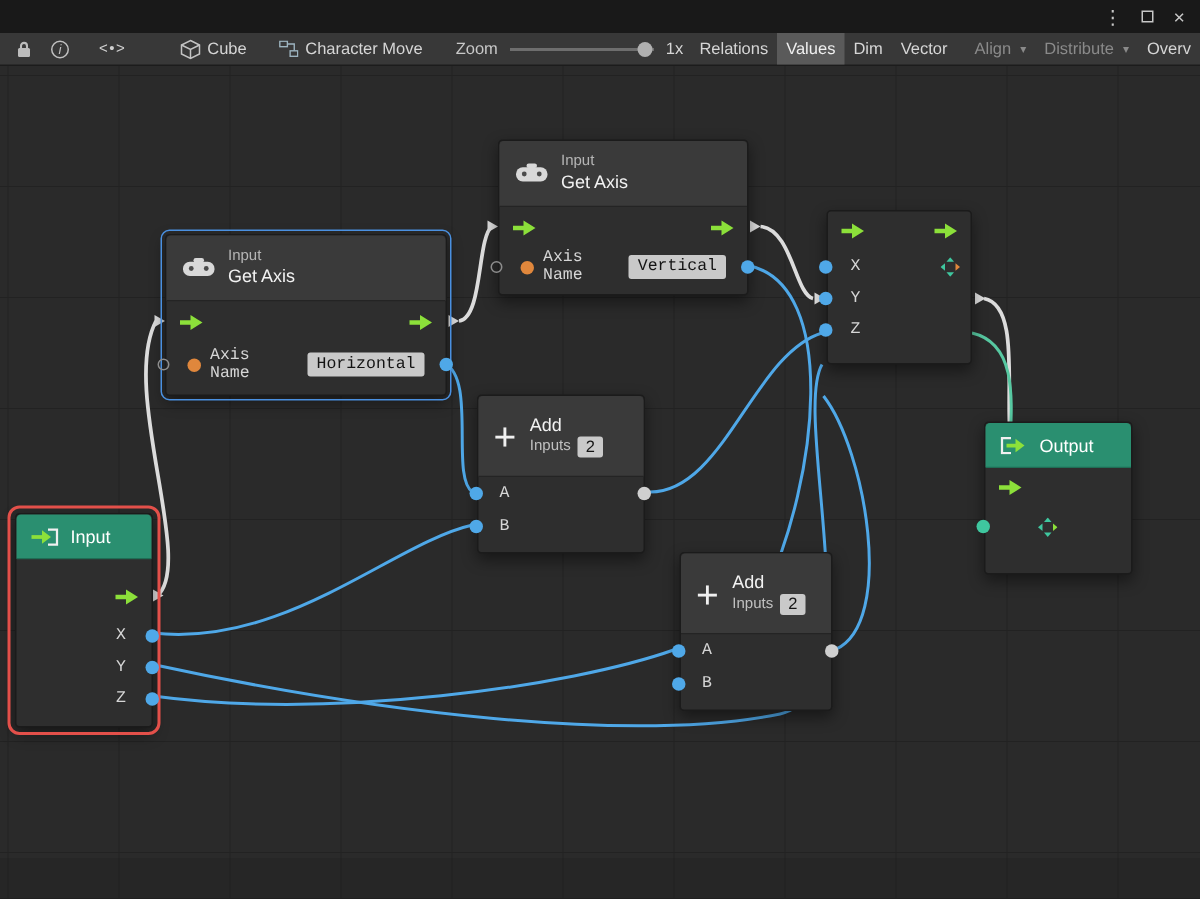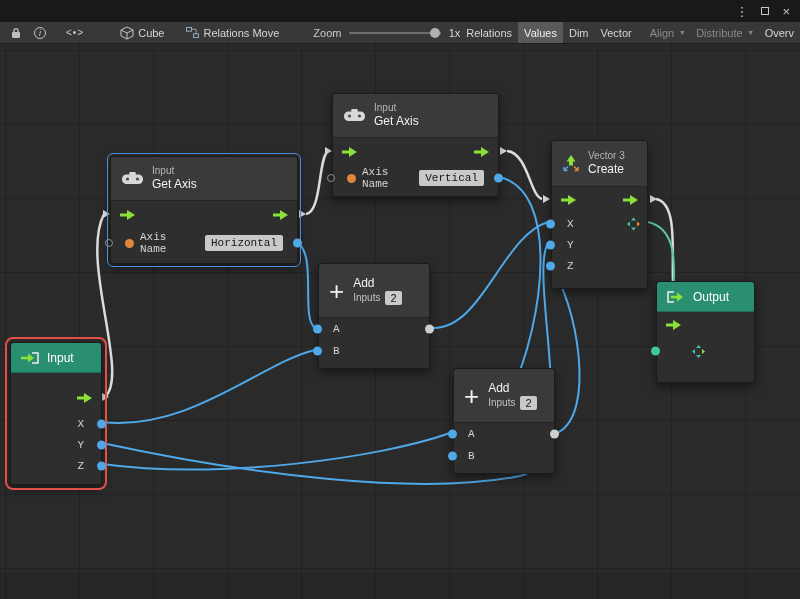--- a/index.html
+++ b/index.html
@@ -16,21 +16,21 @@
   .winicons { display:flex; align-items:center; gap:12px; padding-right:10px; color:#c8c8c8; font-size:13px; }
   .winicons .glyph { line-height:1; }
   
   .toolbar { height:22px; background:#383838; border-bottom:1px solid #1c1c1c; display:flex; align-items:center; font-size:11px; color:#d6d6d6; padding-left:4px; white-space:nowrap; overflow:hidden; }
   .tbtn { display:flex; align-items:center; gap:4px; padding:0 6px; height:22px; }
   .tbtn.active { background:#5a5a5a; color:#f0f0f0; }
   .tbtn.disabled { color:#8a8a8a; }
   .caret { font-size:8px; margin-left:2px; }
   .info-circle { width:12px; height:12px; border:1px solid #c0c0c0; border-radius:50%; font-size:9px; font-style:italic; display:flex; align-items:center; justify-content:center; color:#c0c0c0; }
   .code-glyph { font-size:10px; letter-spacing:1px; color:#cfcfcf; }
-  .zoom-label { margin-left:24px; padding:0 4px; color:#c8c8c8; }
+  .zoom-label { margin-left:12px; padding:0 4px; color:#c8c8c8; }
   .zoom-track { width:96px; height:2px; background:#6e6e6e; position:relative; margin:0 8px 0 4px; }
   .zoom-handle { position:absolute; right:1px; top:-4px; width:10px; height:10px; border-radius:50%; background:#b0b0b0; }
   .tb-spacer { flex:1; }
   
   .canvas {
     position:absolute; top:44px; left:0; width:800px; height:555px; overflow:hidden;
     background-color:#2a2a2a;
     background-image:linear-gradient(#222222 1px,transparent 1px),linear-gradient(90deg,#222222 1px,transparent 1px);
     background-size:74px 74px; background-position:5px 6px;
   }
@@ -115,21 +115,21 @@
           <path d="M1 4 L7 7 L13 4 M7 7 V13" stroke="#c4c4c4" fill="none"></path>
         </svg>
       <span data-interactable="false">Cube</span>
     </div>
     <div class="tbtn" data-interactable="true" style="margin-left:10px">
       <svg width="13" height="11" viewBox="0 0 14 12">
           <rect x="0.5" y="0.5" width="5.5" height="4" fill="none" stroke="#9db4c0"></rect>
           <rect x="8" y="7.5" width="5.5" height="4" fill="none" stroke="#9db4c0"></rect>
           <path d="M6 2.5 H11 V7.5" fill="none" stroke="#9db4c0"></path>
         </svg>
-      <span data-interactable="false">Relations Move</span>
+      <span data-interactable="false">Character Move</span>
     </div>
 
     <span class="zoom-label" data-interactable="false">Zoom</span>
     <div class="zoom-track" data-interactable="true">
       <div class="zoom-handle" data-interactable="true"></div>
     </div>
     <span data-interactable="false">1x</span>
 
     <div class="tb-spacer" data-interactable="false"></div>
 
@@ -286,35 +286,20 @@
           <span class="dot gray edgeR" data-interactable="true"></span>
         </div>
         <div class="nrow addrow" data-interactable="false">
           <span class="dot blue edgeL" data-interactable="true"></span>
           <span class="plabel" data-interactable="false">B</span>
         </div>
       </div>
     </div>
 
     <div class="node" style="left:551px; top:96px; width:97px;" data-interactable="true">
-      <div class="nheader2 vech" data-interactable="true">
-        <span data-interactable="false" style="display:flex">
-          <svg width="18" height="17" viewBox="0 0 18 17">
-            <path d="M9 0 L13.5 6.5 H11 V10.5 H7 V6.5 H4.5 Z" fill="#8ce03a"></path>
-            <path d="M6 11.5 L2.5 15" stroke="#4fa8e8" stroke-width="1.6"></path>
-              <path d="M2 15.5 h3.5 M2 15.5 v-3.5" stroke="#4fa8e8" stroke-width="1.6" fill="none"></path>
-            <path d="M12 11.5 L15.5 15" stroke="#e0873c" stroke-width="1.6"></path>
-              <path d="M16 15.5 h-3.5 M16 15.5 v-3.5" stroke="#e0873c" stroke-width="1.6" fill="none"></path>
-          </svg>
-        </span>
-        <span class="hcol">
-          <span class="ncat" data-interactable="false">Vector 3</span>
-          <span class="ntitle" data-interactable="false">Create</span>
-        </span>
-      </div>
       <div class="nbody padB12">
         <div class="nrow flowrow sm" data-interactable="false">
           <span class="arrL" data-interactable="true">
               <svg width="17" height="11" viewBox="0 0 17 11">
                 <path d="M1 5.5 H9" stroke="#8ce03a" stroke-width="3"></path>
                 <path d="M8 0.5 L16 5.5 L8 10.5 Z" fill="#8ce03a"></path>
               </svg>
             </span>
           <span class="arrR" data-interactable="true">
               <svg width="17" height="11" viewBox="0 0 17 11">

